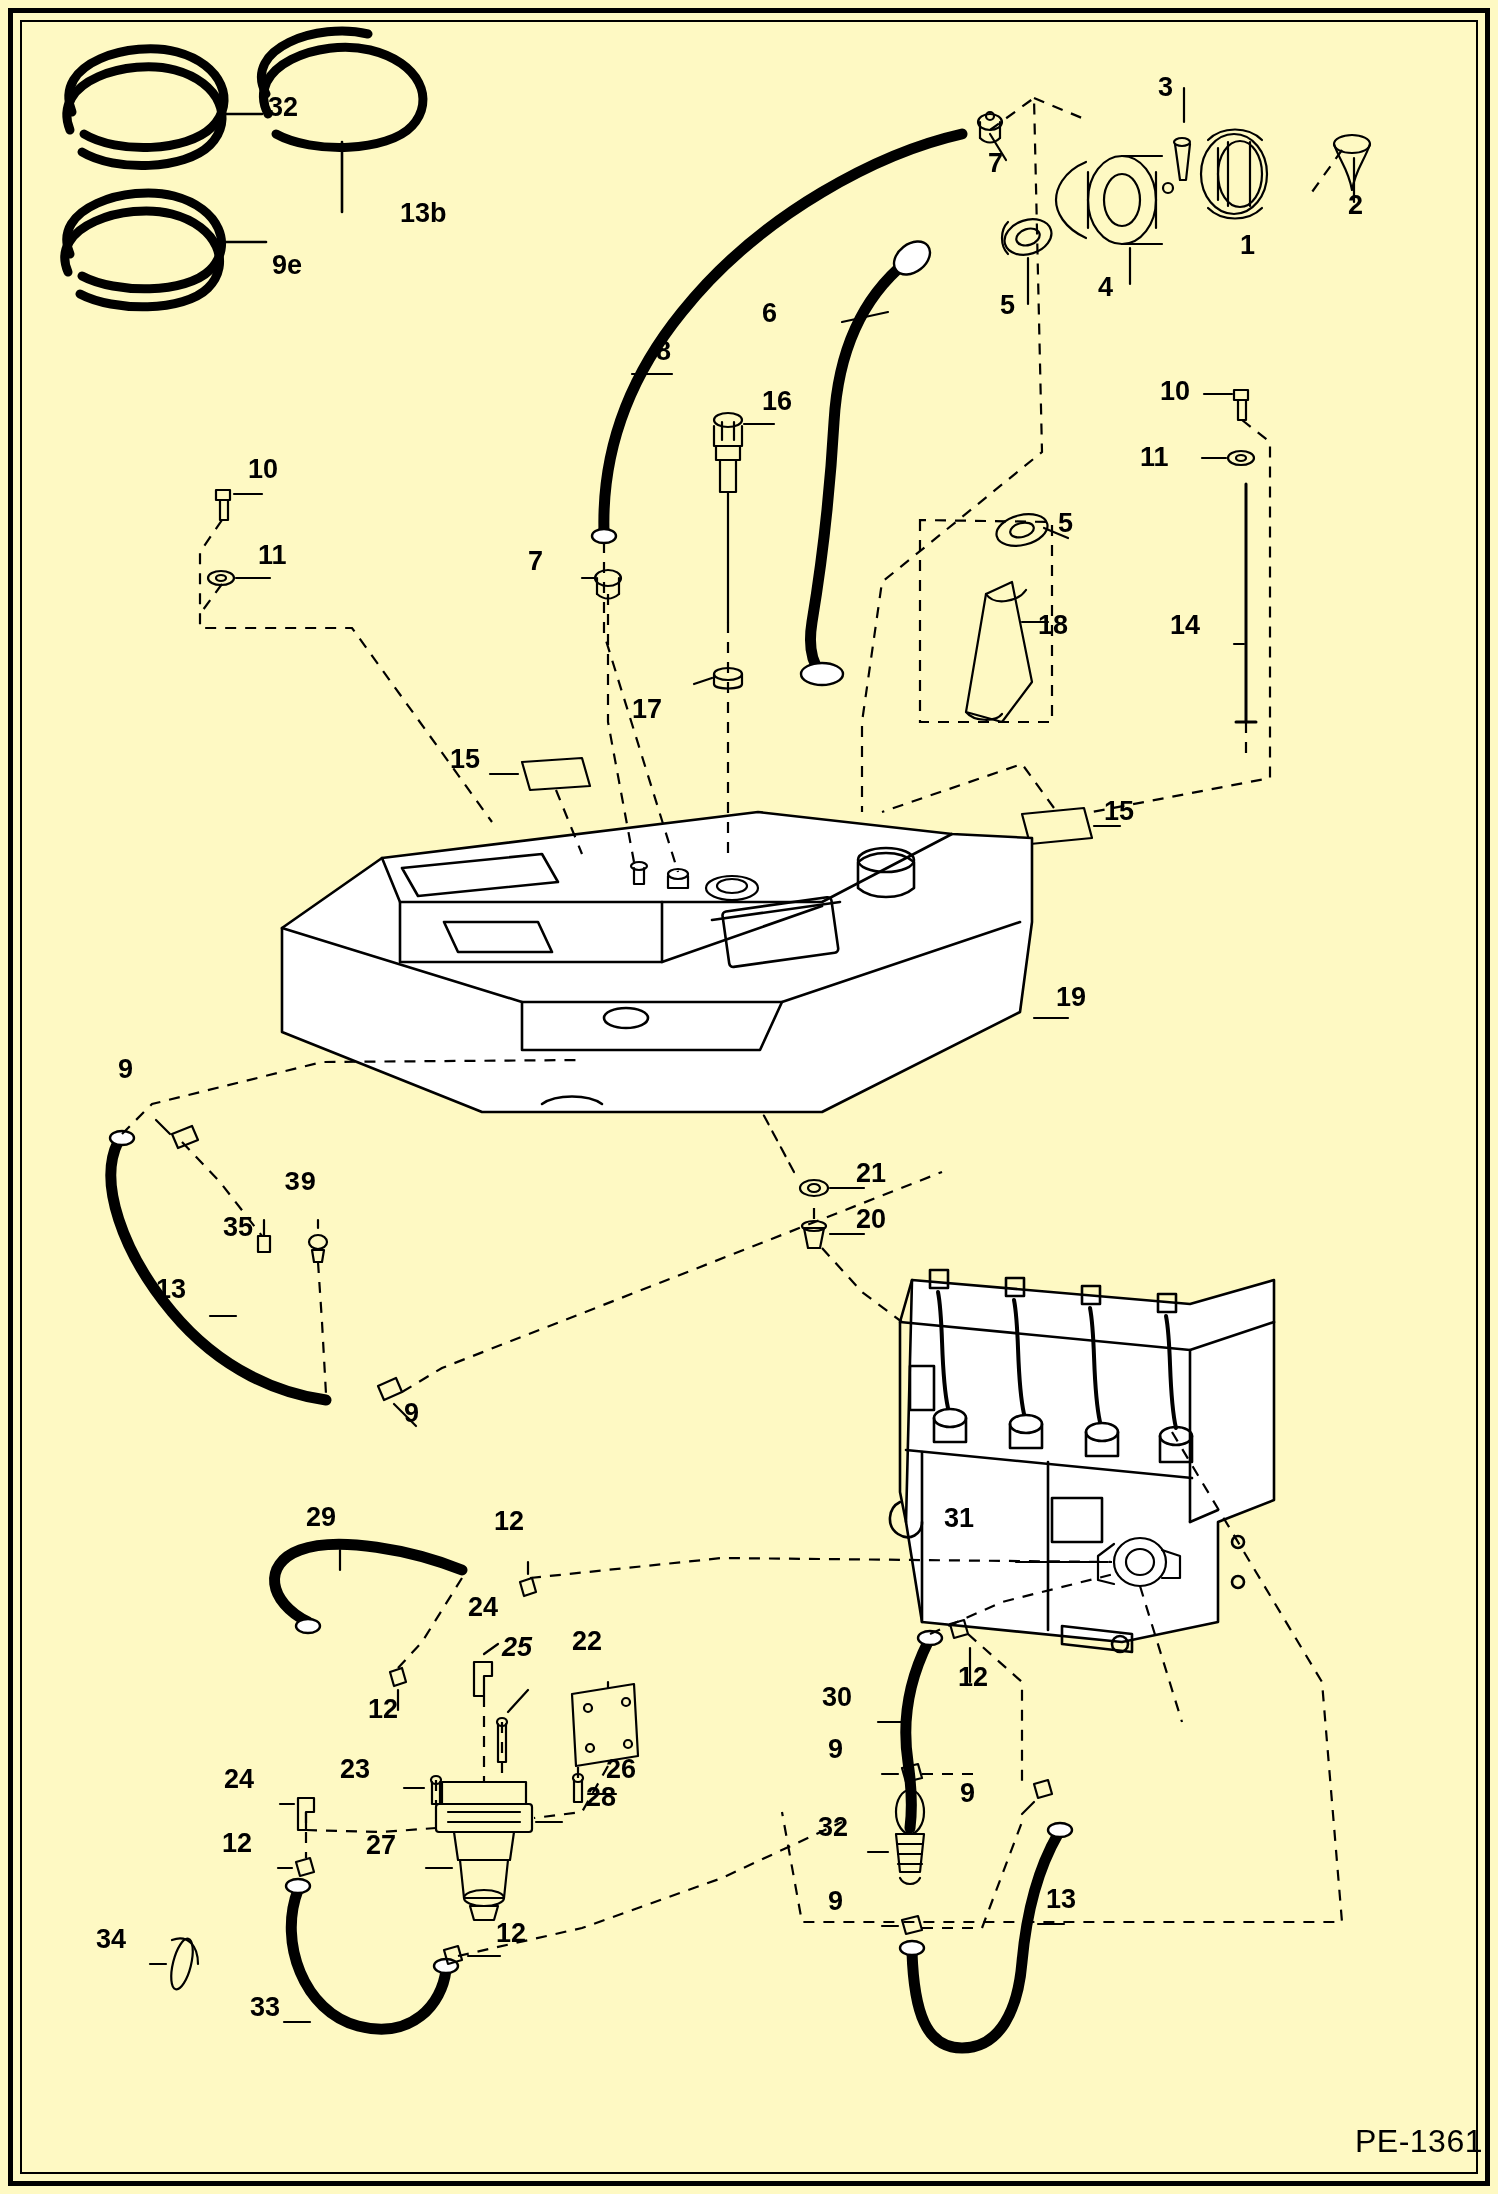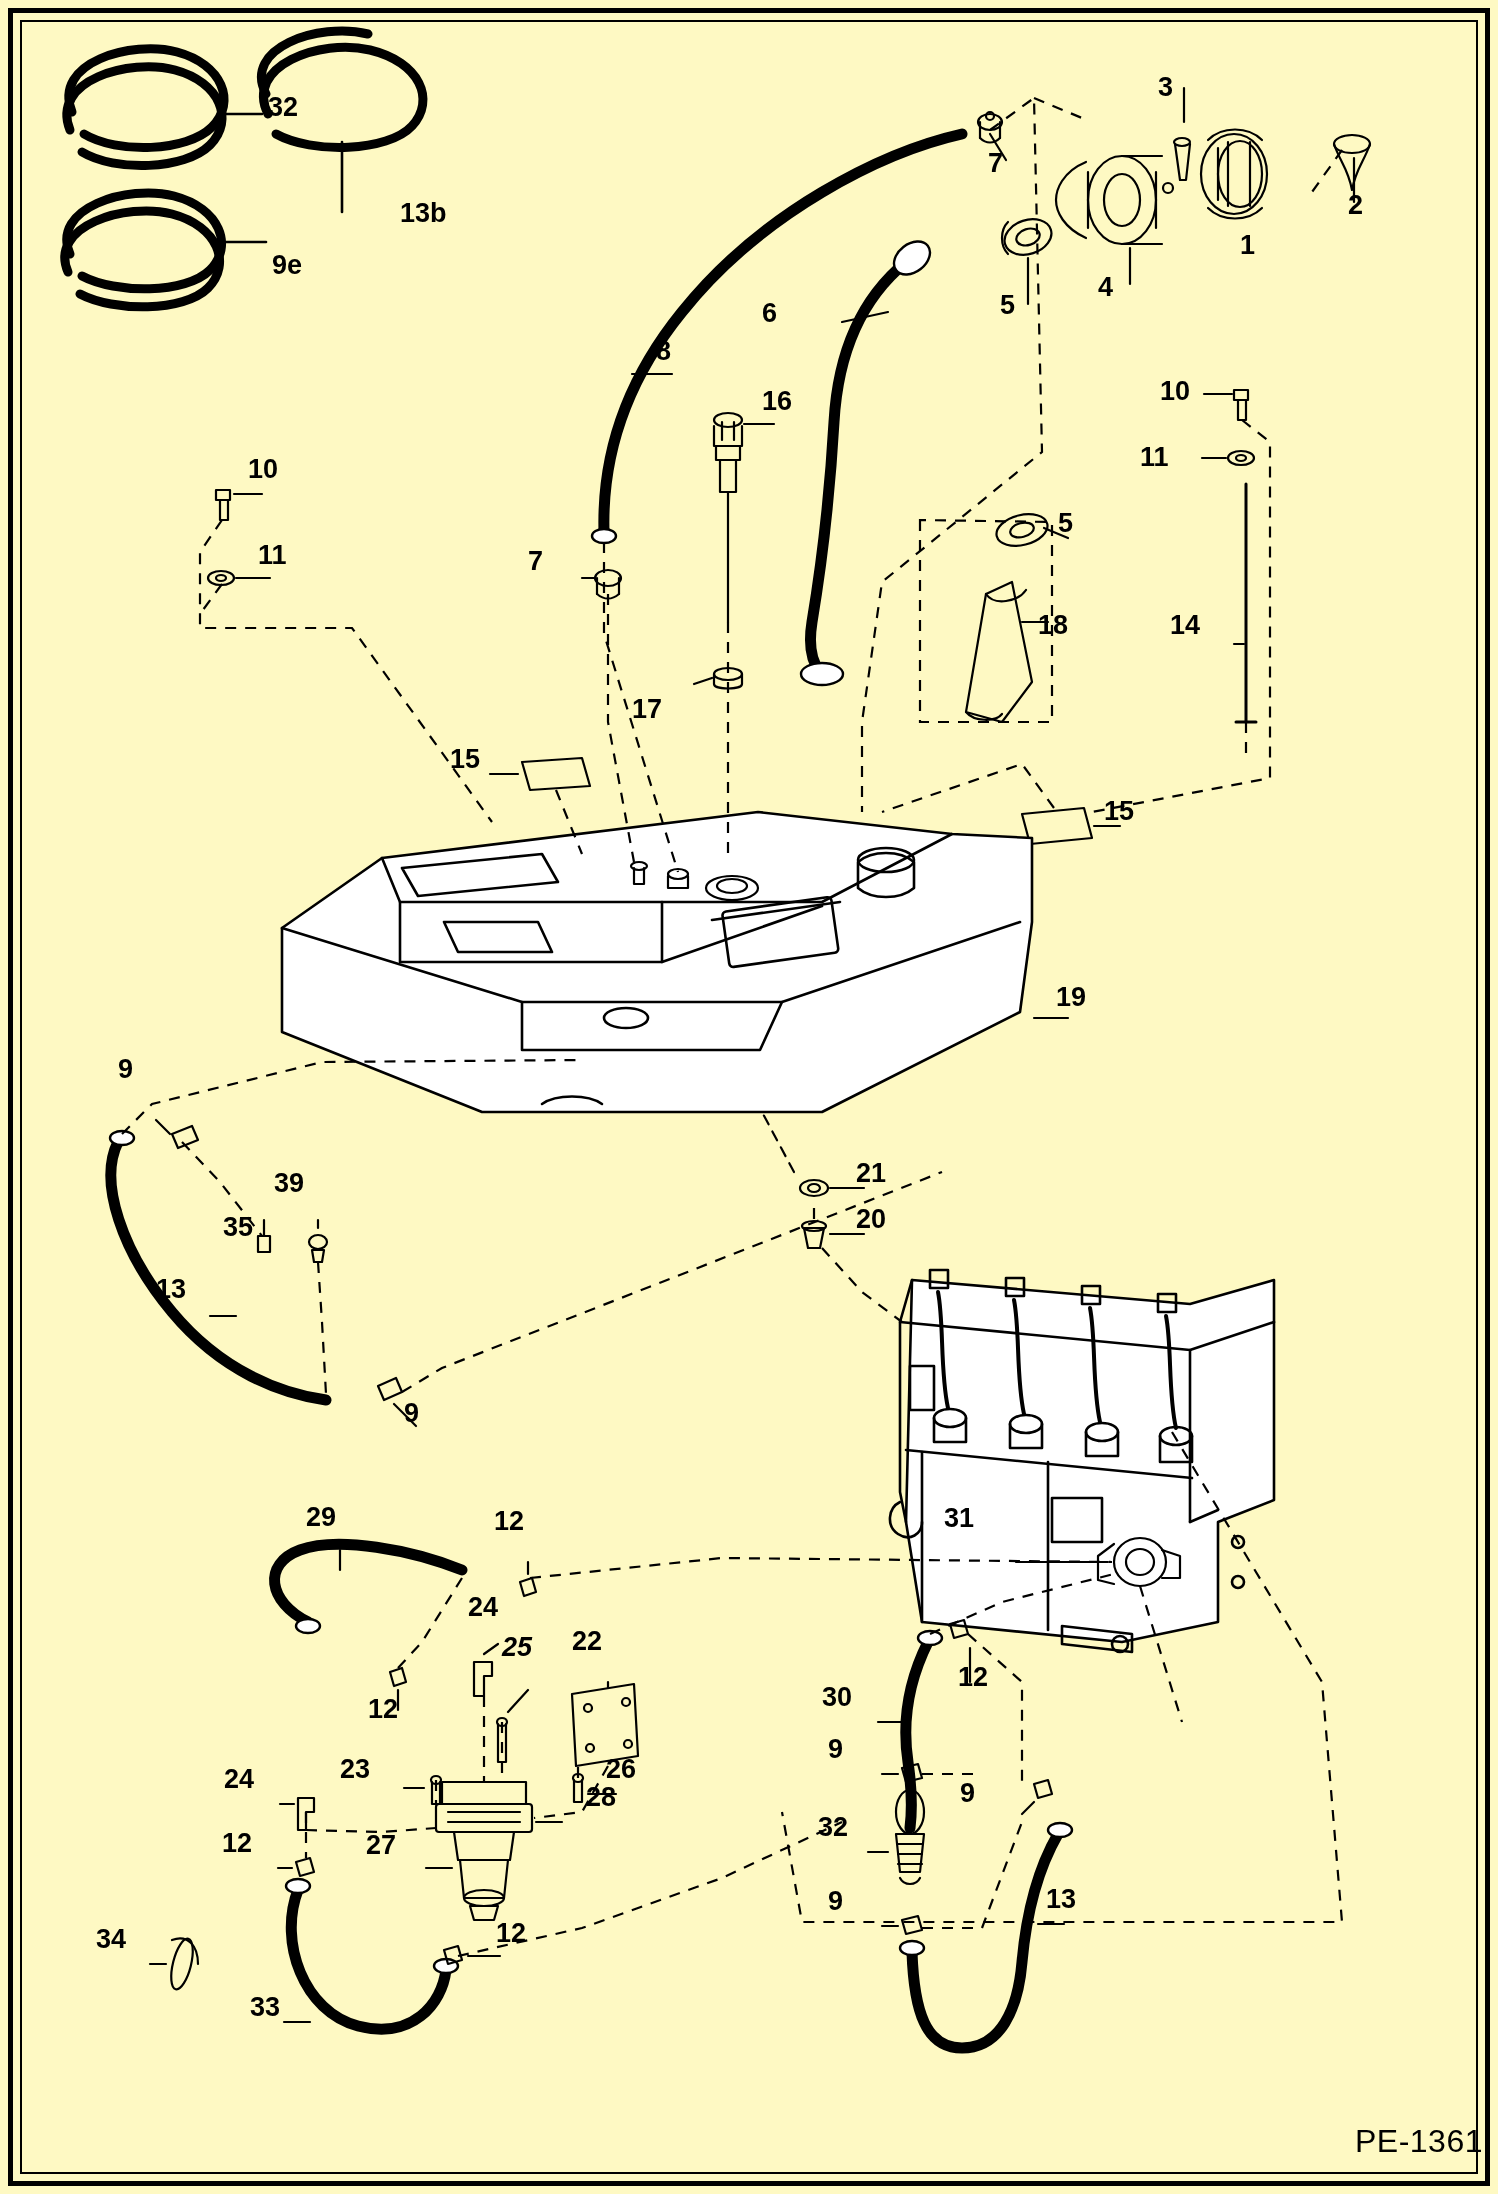--- a/index.html
+++ b/index.html
@@ -563,21 +563,21 @@
   <div class="label" style="left:450px;  top:746px;">15</div>
   <div class="label" style="left:1104px; top:798px;">15</div>
 
   <div class="label" style="left:1056px; top:984px;">19</div>
 
   <div class="label" style="left:118px;  top:1056px;">9</div>
   <div class="label" style="left:856px;  top:1160px;">21</div>
   <div class="label" style="left:856px;  top:1206px;">20</div>
 
   <div class="label" style="left:223px;  top:1170px;margin-top:44px;">35</div>
-  <div class="label" style="left:274px;  top:1170px;">39</div>
+  <div class="label" style="left:284px;  top:1170px;font-family:Liberation Mono, monospace;">39</div>
   <div class="label" style="left:156px;  top:1276px;">13</div>
   <div class="label" style="left:404px;  top:1400px;">9</div>
 
   <div class="label" style="left:944px;  top:1505px;">31</div>
   <div class="label" style="left:306px;  top:1504px;">29</div>
   <div class="label" style="left:494px;  top:1508px;">12</div>
   <div class="label" style="left:468px;  top:1594px;">24</div>
   <div class="label" style="left:502px;  top:1634px;font-style:italic;">25</div>
   <div class="label" style="left:572px;  top:1628px;">22</div>
   <div class="label" style="left:368px;  top:1696px;">12</div>

